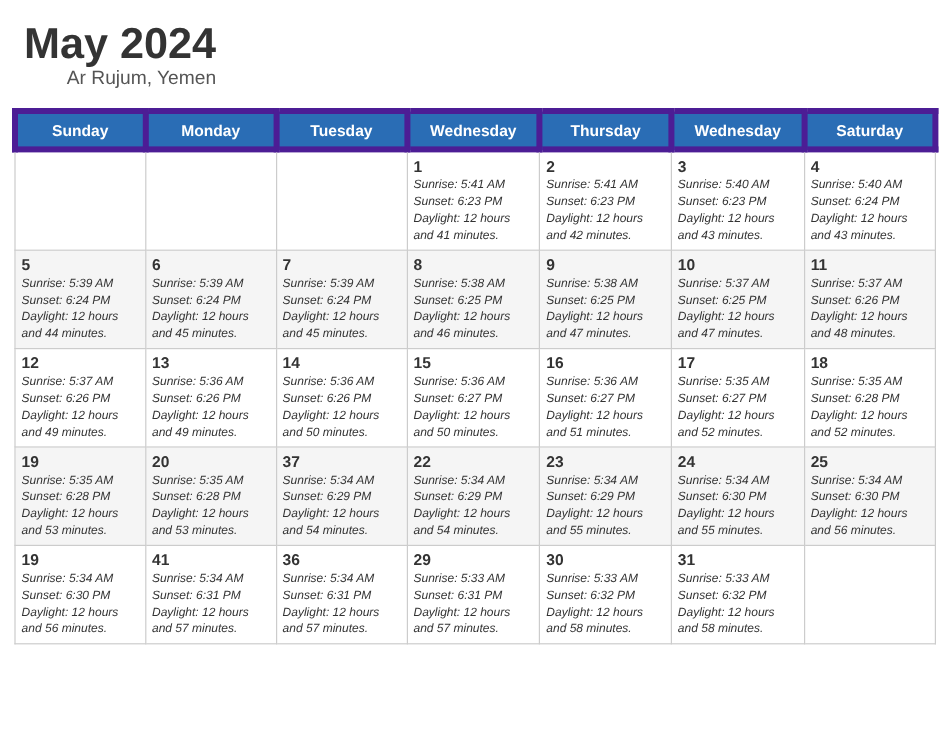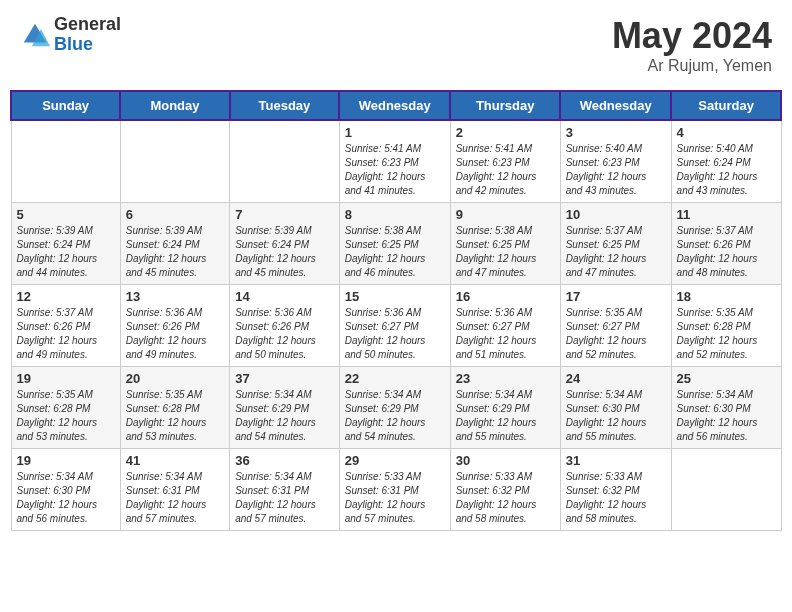--- a/index.html
+++ b/index.html
@@ -56,21 +56,21 @@
     .calendar {
       width: 100%;
       border-collapse: collapse;
     }
     .calendar th {
       background-color: #2a6db5;
       color: white;
       text-align: center;
       padding: 6px 4px;
       font-size: 13px;
-      border: 2px solid #4c1d95;
+      border: 5px solid #4c1d95;
     }
     .calendar td {
       border: 1px solid #ccc;
       vertical-align: top;
       padding: 4px 5px;
       width: 113px;
       min-height: 80px;
       font-size: 10.5px;
       color: #333;
       background: #fff;
@@ -91,30 +91,20 @@
       font-style: italic;
     }
     .empty {
       background: #f9f9f9;
     }
   </style>
 </head>
 <body>
 
 <div class="header">
-  <div class="logo">
-    <svg class="logo-icon" viewBox="0 0 40 40" xmlns="http://www.w3.org/2000/svg">
-      <polygon points="20,5 35,30 5,30" fill="#1a6ebd" opacity="0.85"></polygon>
-      <polygon points="28,12 40,35 16,35" fill="#2a9fd6" opacity="0.7"></polygon>
-    </svg>
-    <div class="logo-text">
-      <span class="logo-general">General</span>
-      <span class="logo-blue">Blue</span>
-    </div>
-  </div>
   <div class="title-area">
     <div class="month-title">May 2024</div>
     <div class="location">Ar Rujum, Yemen</div>
   </div>
 </div>
 
 <table class="calendar">
   <thead>
     <tr>
     <th>Sunday</th>

